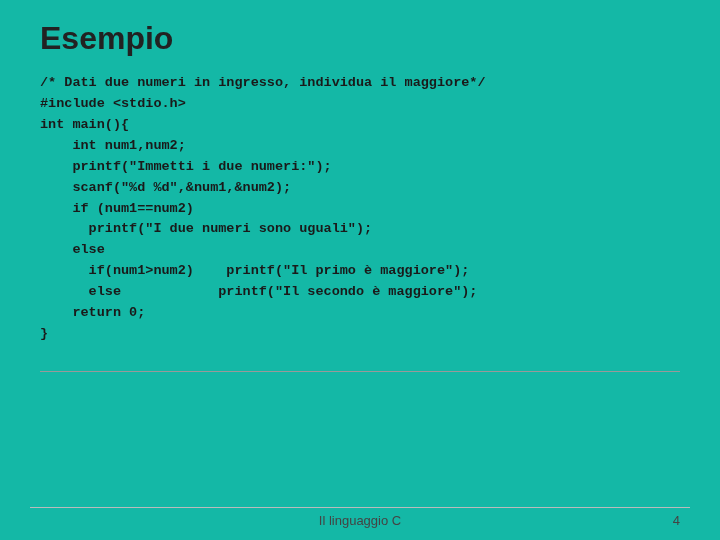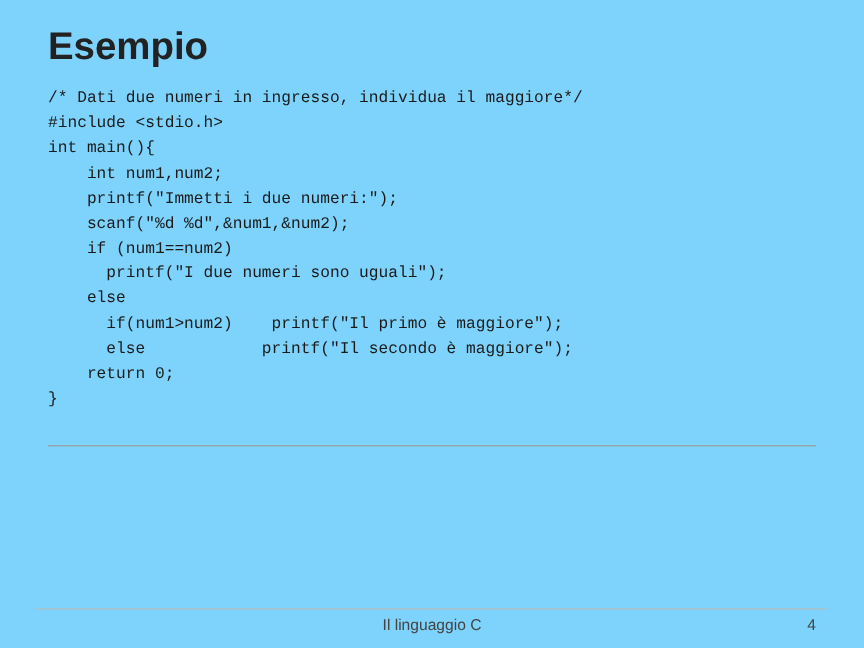--- a/index.html
+++ b/index.html
@@ -13,41 +13,42 @@
       height: 540px;
       background: #ffffff;
       font-family: Arial, sans-serif;
       overflow: hidden;
       position: relative;
     }
 
     .page-container {
       width: 720px;
       height: 540px;
-      background: #7dd3fc;
+      background: #14b8a6;
       padding: 20px 40px 15px 40px;
       display: flex;
       flex-direction: column;
     }
 
     .title {
       font-size: 32px;
       font-weight: bold;
       color: #222222;
       margin-bottom: 16px;
       font-family: Arial, sans-serif;
     }
 
     .code-block {
       font-family: 'Courier New', Courier, monospace;
       font-size: 13.5px;
       color: #1a1a1a;
       line-height: 1.55;
       margin-bottom: 18px;
       white-space: pre;
+      font-weight: bold;
     }
 
     .divider {
       border: none;
       border-top: 1px solid #999999;
       margin: 8px 0 10px 0;
     }
 
     .exercise-text {
       font-size: 14px;

